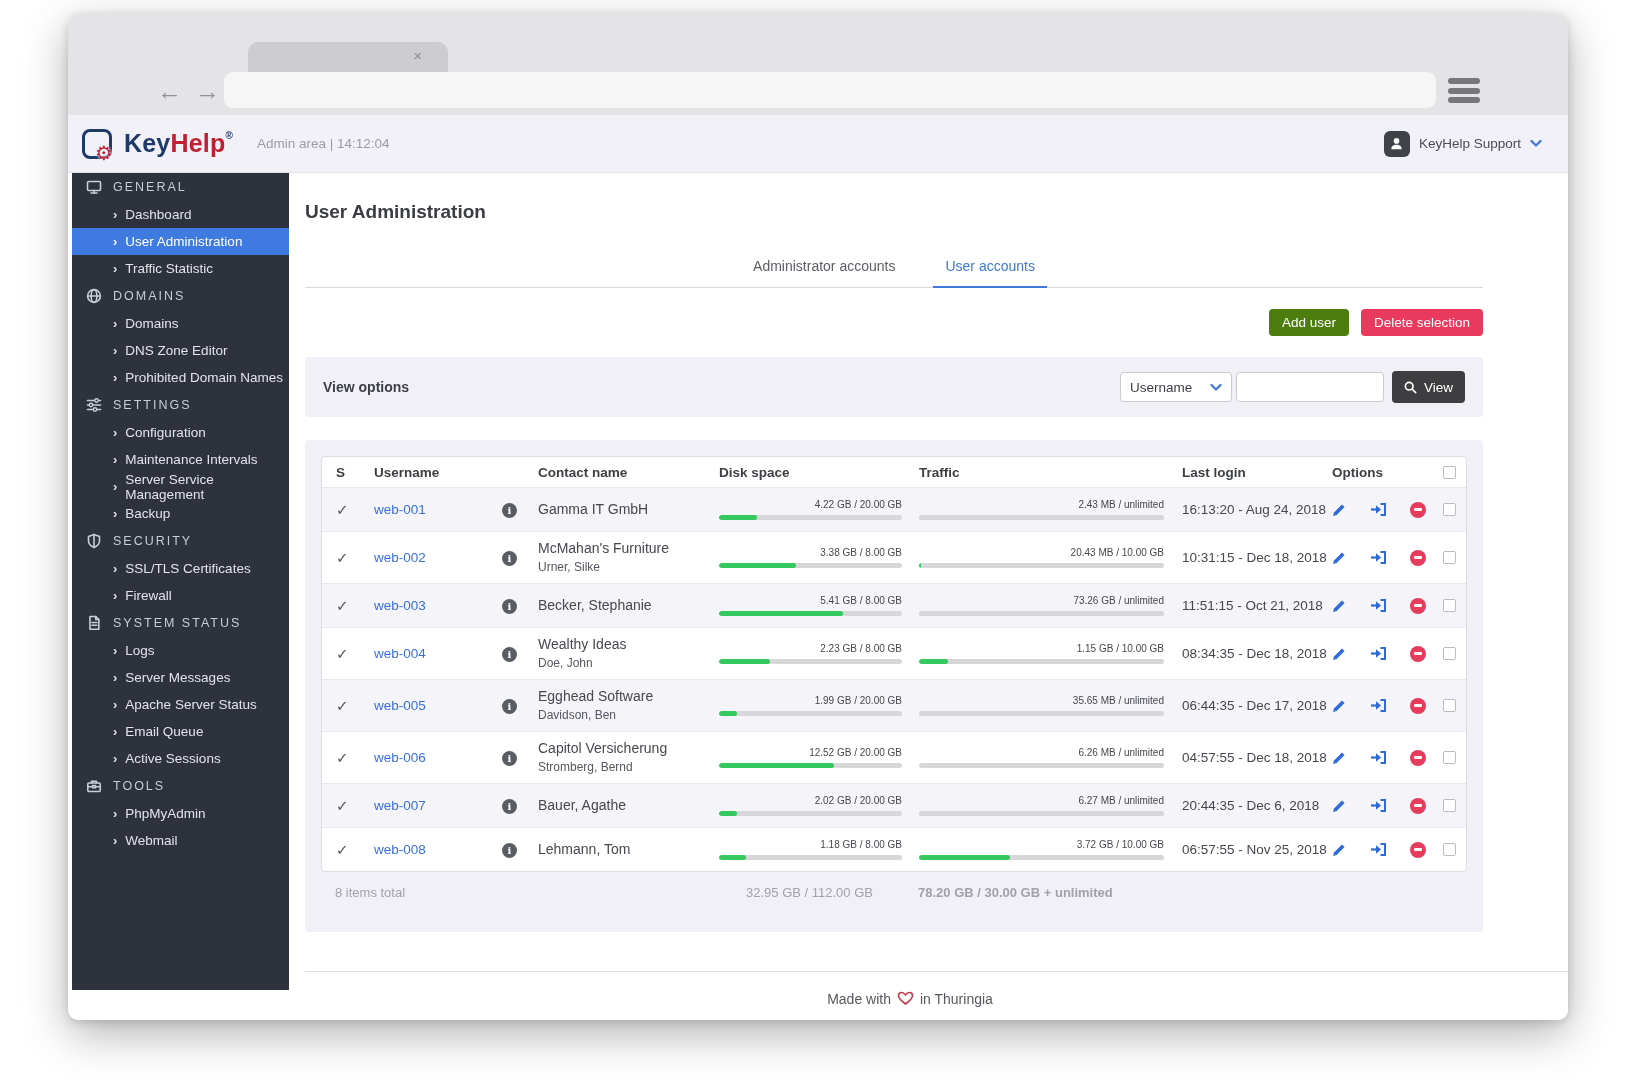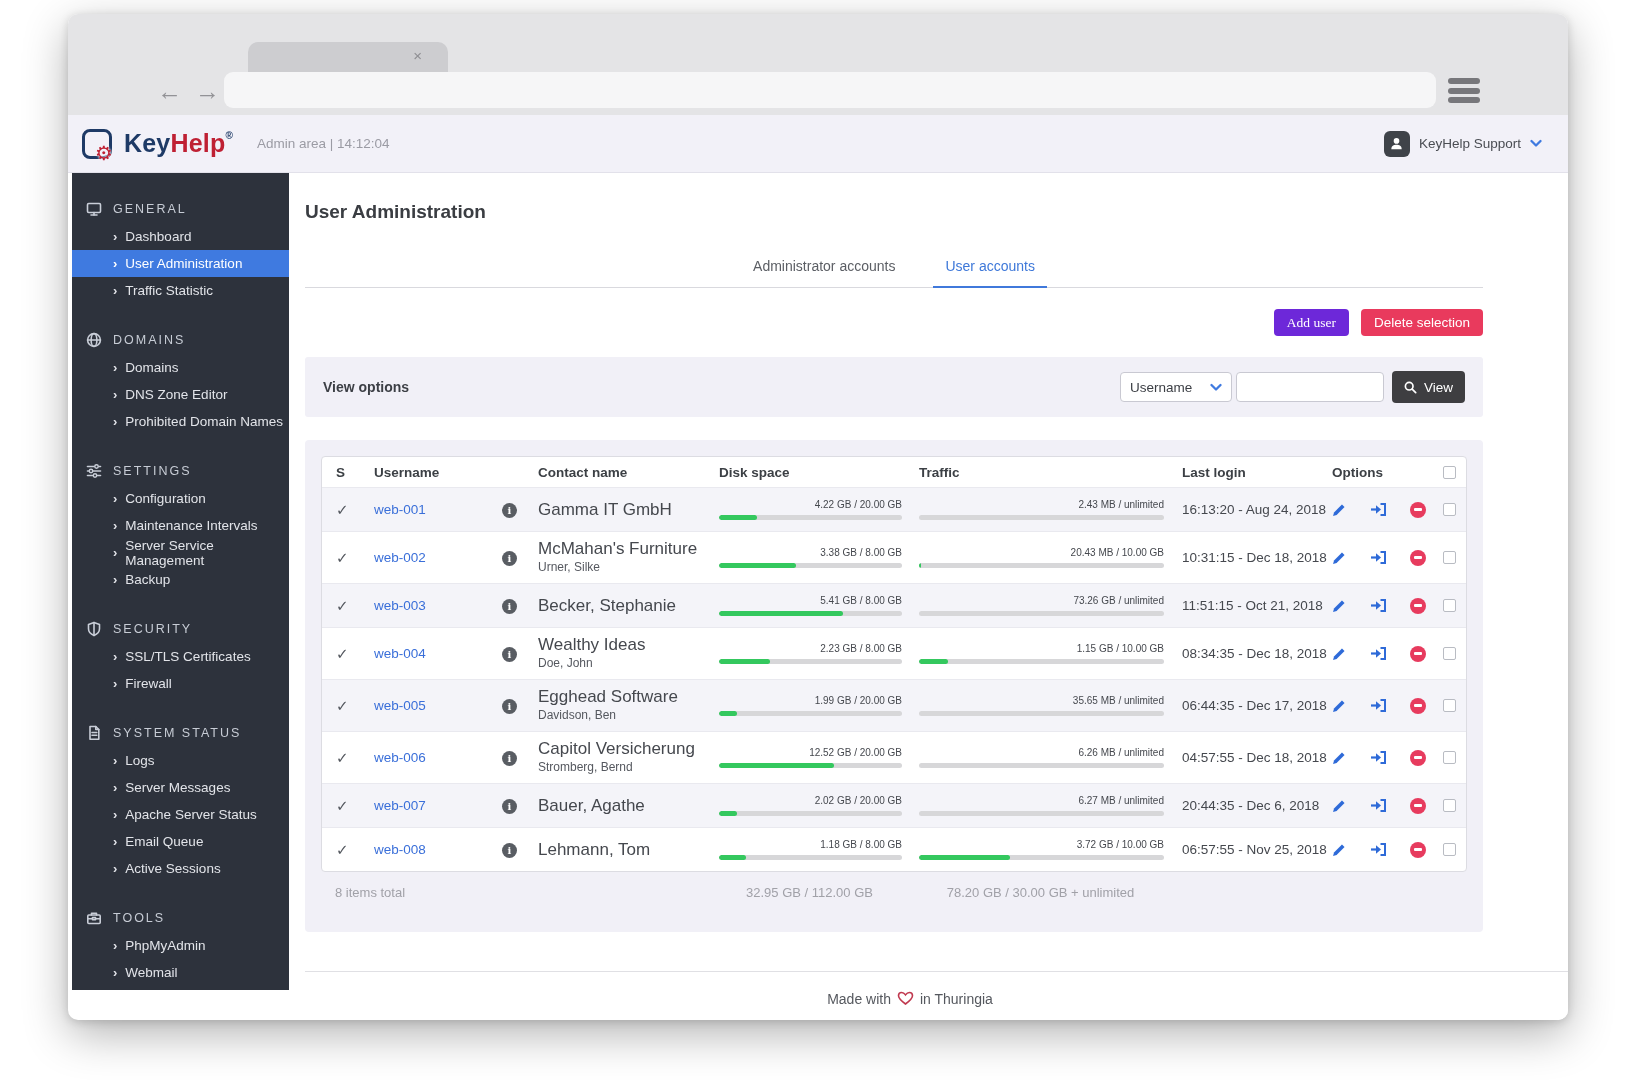--- a/index.html
+++ b/index.html
@@ -33,21 +33,21 @@
   .logo-help { color:#bf2033; }
   .logo-reg { color:#1e3a66; font-size:10px; vertical-align:top; position:relative; top:1px; }
   .app-subtitle { margin-left:24px; font-size:13.5px; color:#9b9ba4; }
   .userbox { margin-left:auto; margin-right:26px; display:flex; align-items:center; gap:9px; }
   .avatar { width:26px; height:26px; border-radius:6px; background:#3f4349; display:flex; align-items:center; justify-content:center; }
   .user-name { font-size:13.5px; color:#4a4d53; }
 
   
   .sidebar { position:absolute; left:4px; top:159px; width:217px; height:817px;
     background:#2d323c; color:#dfe2e8; overflow:hidden; }
-  .nav-section { margin-top:22px; }
+  .nav-section { }
   .nav-head { display:flex; align-items:center; gap:11px; padding:6px 16px 6px 14px;
     font-size:12.5px; letter-spacing:2px; color:#c7ccd5; }
   .nav-head svg { flex:0 0 auto; }
   .nav-item { display:flex; align-items:center; height:27px; padding-left:41px;
     font-size:13.5px; color:#e2e4e9; cursor:pointer; }
   .nav-item .chev { color:#e2e4e9; font-weight:bold; font-size:13px; margin-right:8px; }
   .nav-item.active { background:#3f7ae0; color:#ffffff; }
   .nav-item.active .chev { color:#ffffff; }
 
   
@@ -55,21 +55,21 @@
   .content { margin-left:16px; width:1178px; }
   .page-title { margin-top:28px; font-size:19px; font-weight:bold; color:#3a3d42; }
 
   .tabs { margin-top:34px; display:flex; justify-content:center; gap:26px; border-bottom:1px solid #d9d9de; }
   .tab-item { padding:0 12px 12px 12px; font-size:14px; color:#5b5e64; position:relative; top:1px; cursor:pointer; }
   .tab-item.active { color:#3e78d9; border-bottom:2px solid #4079db; }
 
   .action-row { margin-top:21px; display:flex; justify-content:flex-end; gap:12px; }
   .btn { border:none; border-radius:4px; height:27px; padding:0 13px; font-size:13.5px; color:#fff;
     font-family:inherit; cursor:pointer; }
-  .btn-blue { background:#6d28d9;font-family:Liberation Serif, serif; }
+  .btn-blue { background:#4d7c0f; }
   .btn-red { background:#e93a5d; }
 
   .viewbar { margin-top:21px; height:60px; background:#f1f0f7; border-radius:3px;
     display:flex; align-items:center; padding:0 18px; }
   .viewbar-label { font-size:14px; font-weight:bold; color:#3c3f45; }
   .view-controls { margin-left:auto; display:flex; align-items:center; }
   .vselect { width:112px; height:30px; background:#fff; border:1px solid #c9c9d2; border-radius:4px;
     display:flex; align-items:center; padding:0 9px; font-size:13.5px; color:#3b3e44; cursor:pointer; }
   .vselect svg { margin-left:auto; }
   .vinput { width:148px; height:30px; margin-left:4px; background:#fff; border:1px solid #c9c9d2;
@@ -93,38 +93,38 @@
   .col-traffic { width:245px; margin-left:17px; }
   .col-login { width:150px; margin-left:18px; }
   .col-opts { width:100px; margin-left:0; display:flex; align-items:center; justify-content:space-between; padding-right:6px; }
   .col-cb { margin-left:auto; width:22px; display:flex; justify-content:flex-end; }
 
   .check { color:#53575e; font-size:15px; font-weight:bold; }
   a.user-link { color:#3a6fd9; text-decoration:none; font-size:13.5px; cursor:pointer; }
   .info-icon { display:inline-flex; width:15px; height:15px; border-radius:50%; background:#595d63;
     color:#fff; font-size:10px; font-weight:bold; align-items:center; justify-content:center;
     font-family:"DejaVu Serif",serif; cursor:pointer; }
-  .contact-1 { font-size:17px; color:#45484e; line-height:17px; }
+  .contact-1 { font-size:14px; color:#45484e; line-height:17px; }
   .contact-2 { font-size:12px; color:#55585f; line-height:16px; margin-top:2px; }
 
   .meter .val { text-align:right; font-size:10px; color:#45484e; margin-bottom:5px; }
   .meter .bar { height:5px; background:#d7d7d9; border-radius:3px; overflow:hidden; }
   .meter .fill { height:100%; background:#34c85e; border-radius:3px; }
 
   .opt-ban { display:inline-flex; width:16px; height:16px; border-radius:50%; background:#e73b5e;
     align-items:center; justify-content:center; cursor:pointer; }
   .opt-ban i { display:block; width:8px; height:2.5px; background:#fff; border-radius:1px; }
   .opt-icon { cursor:pointer; display:inline-flex; }
 
   .checkbox { width:13px; height:13px; border:1.5px solid #b9bcc3; border-radius:2px; background:#fff; cursor:pointer; }
 
   .tfoot { display:flex; align-items:center; padding:13px 10px 32px 14px; font-size:13px; color:#a1a1a8; }
   .tfoot .f-items { width:383px; }
   .tfoot .f-disk { width:183px; text-align:center; }
-  .tfoot .f-traffic { width:245px; margin-left:17px; text-align:center; }
+  .tfoot .f-traffic { width:245px; margin-left:17px; text-align:left;font-weight:bold; }
 
   .page-sep { margin-top:39px; border-top:1px solid #e0e0e4; margin-left:0; width:1263px; }
   .made-with { margin-top:19px; display:flex; justify-content:center; gap:6px;
     font-size:14px; color:#55585e; width:1178px; margin-left:16px; }
   .copyright { margin-top:13px; text-align:center; font-size:12px; color:#4a7fd4; width:1178px; margin-left:16px; }
 </style>
 </head>
 <body>
 
 <div class="window">

